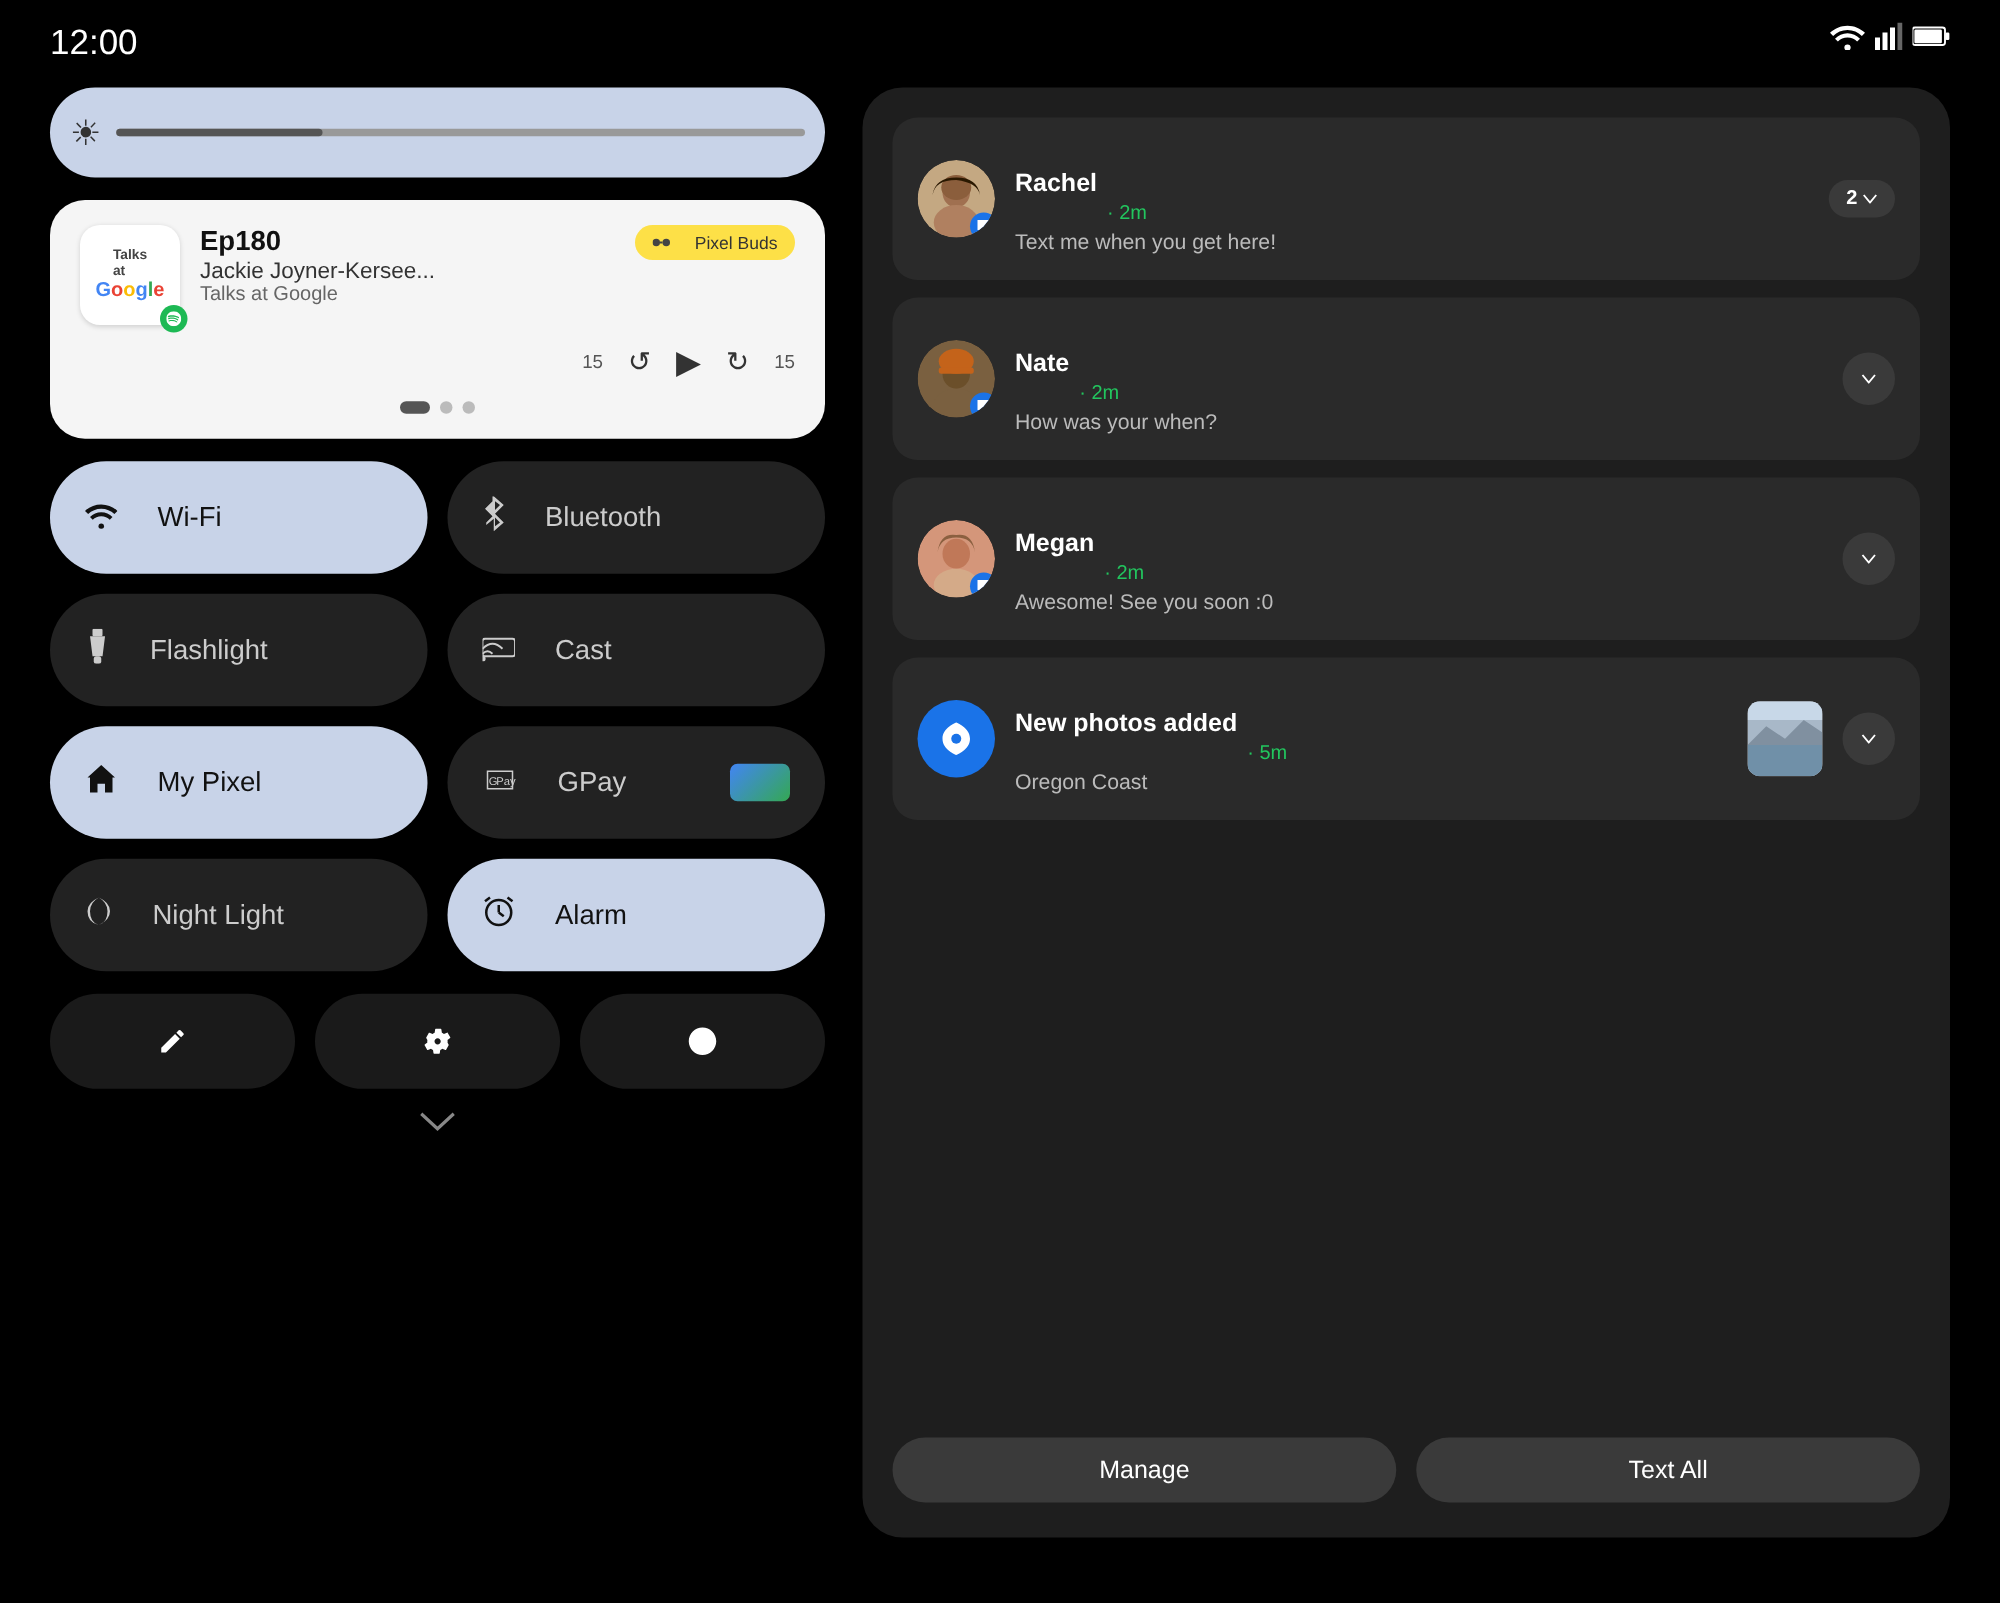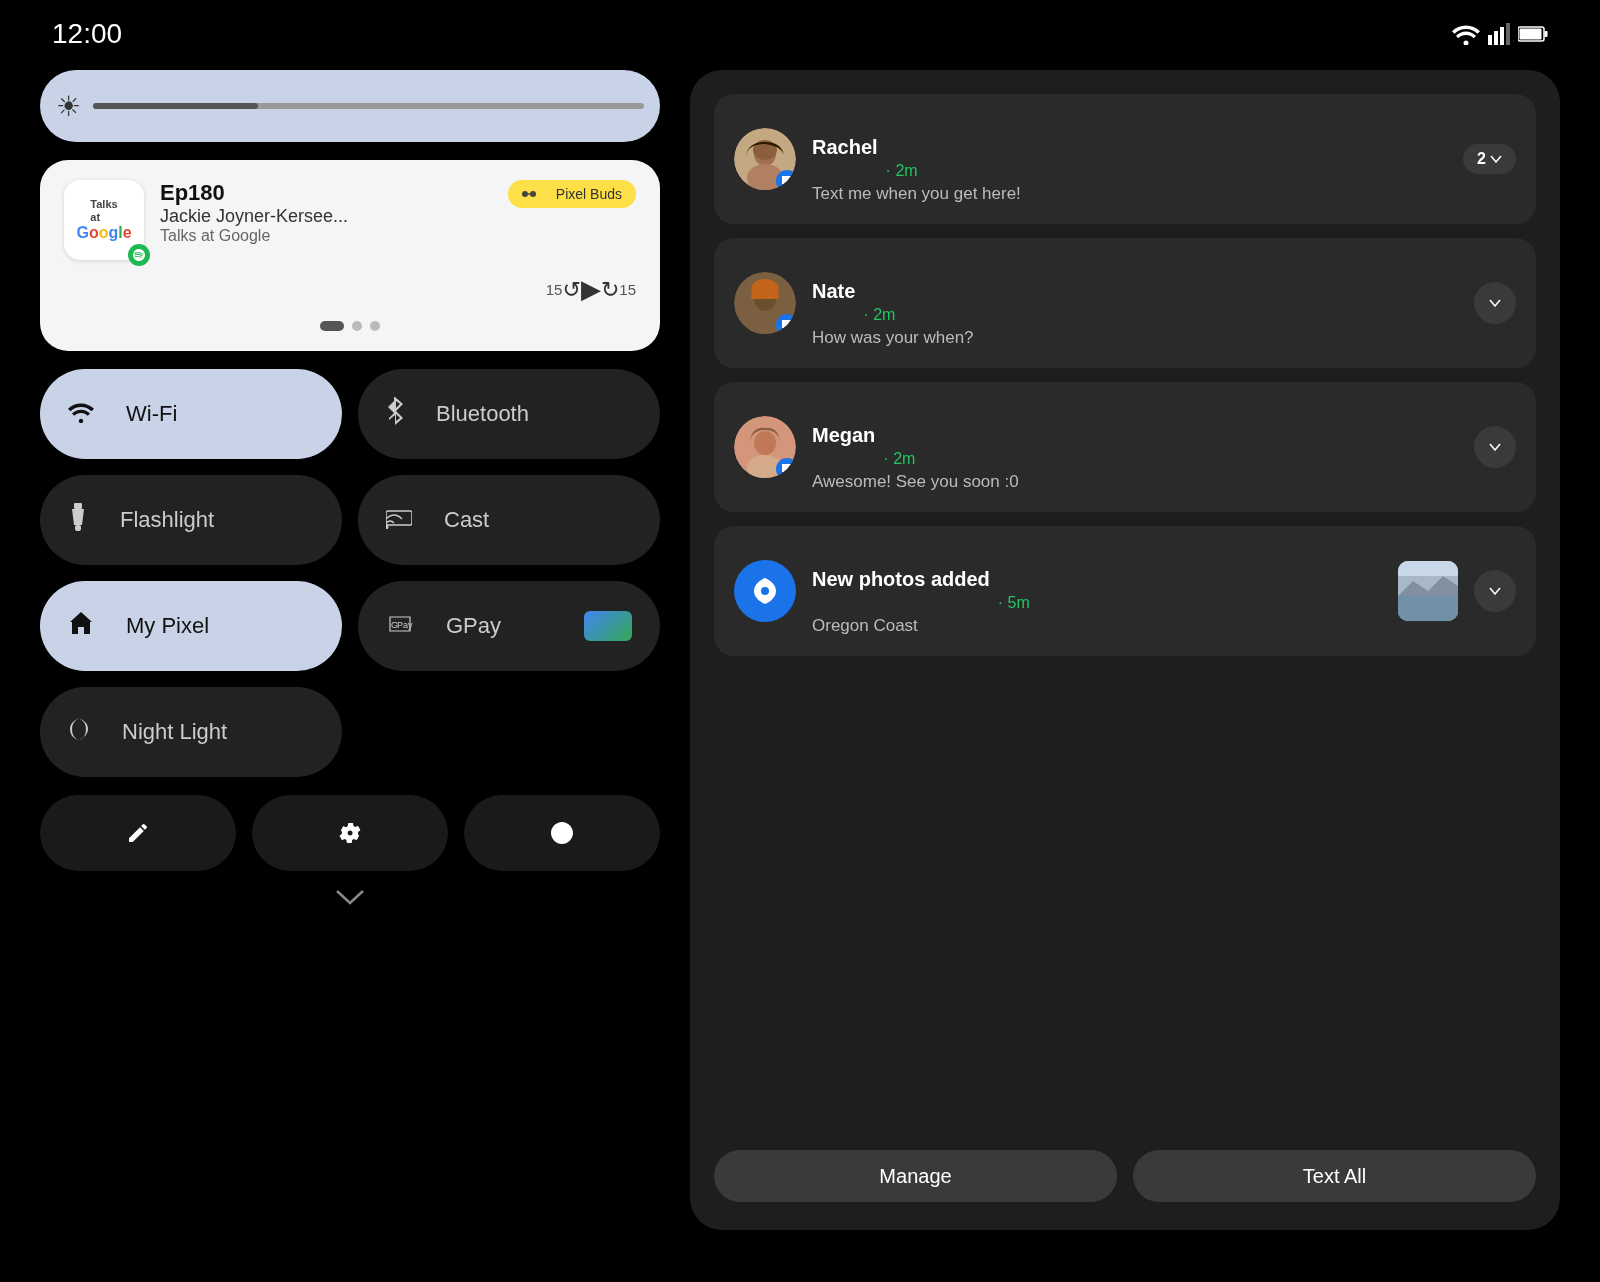--- a/index.html
+++ b/index.html
@@ -9,22 +9,22 @@
       background: #000;
       font-family: 'Segoe UI', Arial, sans-serif;
       overflow: hidden;
       position: relative;
     }
 
     
     .status-bar {
       display: flex;
       justify-content: space-between;
-      align-items: center;
-      padding: 18px 52px 10px;
+      align-items: flex-start;
+      padding: 18px 40px 10px;
       color: #fff;
     }
     .status-time {
       font-size: 28px;
       font-weight: 500;
     }
     .status-icons {
       display: flex;
       align-items: center;
       gap: 8px;
@@ -152,20 +152,21 @@
       color: #333;
       display: flex;
       align-items: center;
       gap: 20px;
       white-space: nowrap;
     }
     .media-controls {
       display: flex;
       align-items: center;
       justify-content: flex-end;
+      gap: 20px;
     }
     .rewind-btn, .forward-btn, .play-btn {
       font-size: 22px;
       color: #333;
       cursor: pointer;
     }
     .play-btn {
       font-size: 26px;
     }
     .dots-row {
@@ -542,20 +543,32 @@
       <div class="toggle-btn inactive">
         <span class="toggle-icon">
           <svg width="22" height="26" viewBox="0 0 22 26" fill="#ccc">
             <path d="M11 2 Q2 6 2 13 Q2 22 11 24 Q4 22 4 13 Q4 6 11 2Z"></path>
             <path d="M11 2 Q18 6 18 13 Q18 22 11 24 Q20 20 20 13 Q20 6 11 2Z"></path>
           </svg>
         </span>
         <span class="toggle-label">Night Light</span>
       </div>
 
+      <div class="toggle-btn active">
+        <span class="toggle-icon">
+          <svg width="26" height="28" viewBox="0 0 26 28" fill="#111">
+            <circle cx="13" cy="15" r="10" fill="none" stroke="#111" stroke-width="2"></circle>
+            <line x1="13" y1="9" x2="13" y2="15" stroke="#111" stroke-width="2"></line>
+            <line x1="13" y1="15" x2="17" y2="18" stroke="#111" stroke-width="2"></line>
+            <line x1="2" y1="6" x2="6" y2="3" stroke="#111" stroke-width="2"></line>
+            <line x1="24" y1="6" x2="20" y2="3" stroke="#111" stroke-width="2"></line>
+          </svg>
+        </span>
+        <span class="toggle-label">Alarm</span>
+      </div>
 
     </div>
 
     <div class="action-buttons">
       <div class="action-btn">
         <svg width="24" height="24" viewBox="0 0 24 24" fill="white">
           <path d="M3 17.25V21h3.75L17.81 9.94l-3.75-3.75L3 17.25zm17.71-10.21a1 1 0 0 0 0-1.42l-2.34-2.34a1 1 0 0 0-1.42 0l-1.83 1.83 3.75 3.75 1.84-1.82z"></path>
         </svg>
       </div>
       <div class="action-btn">

